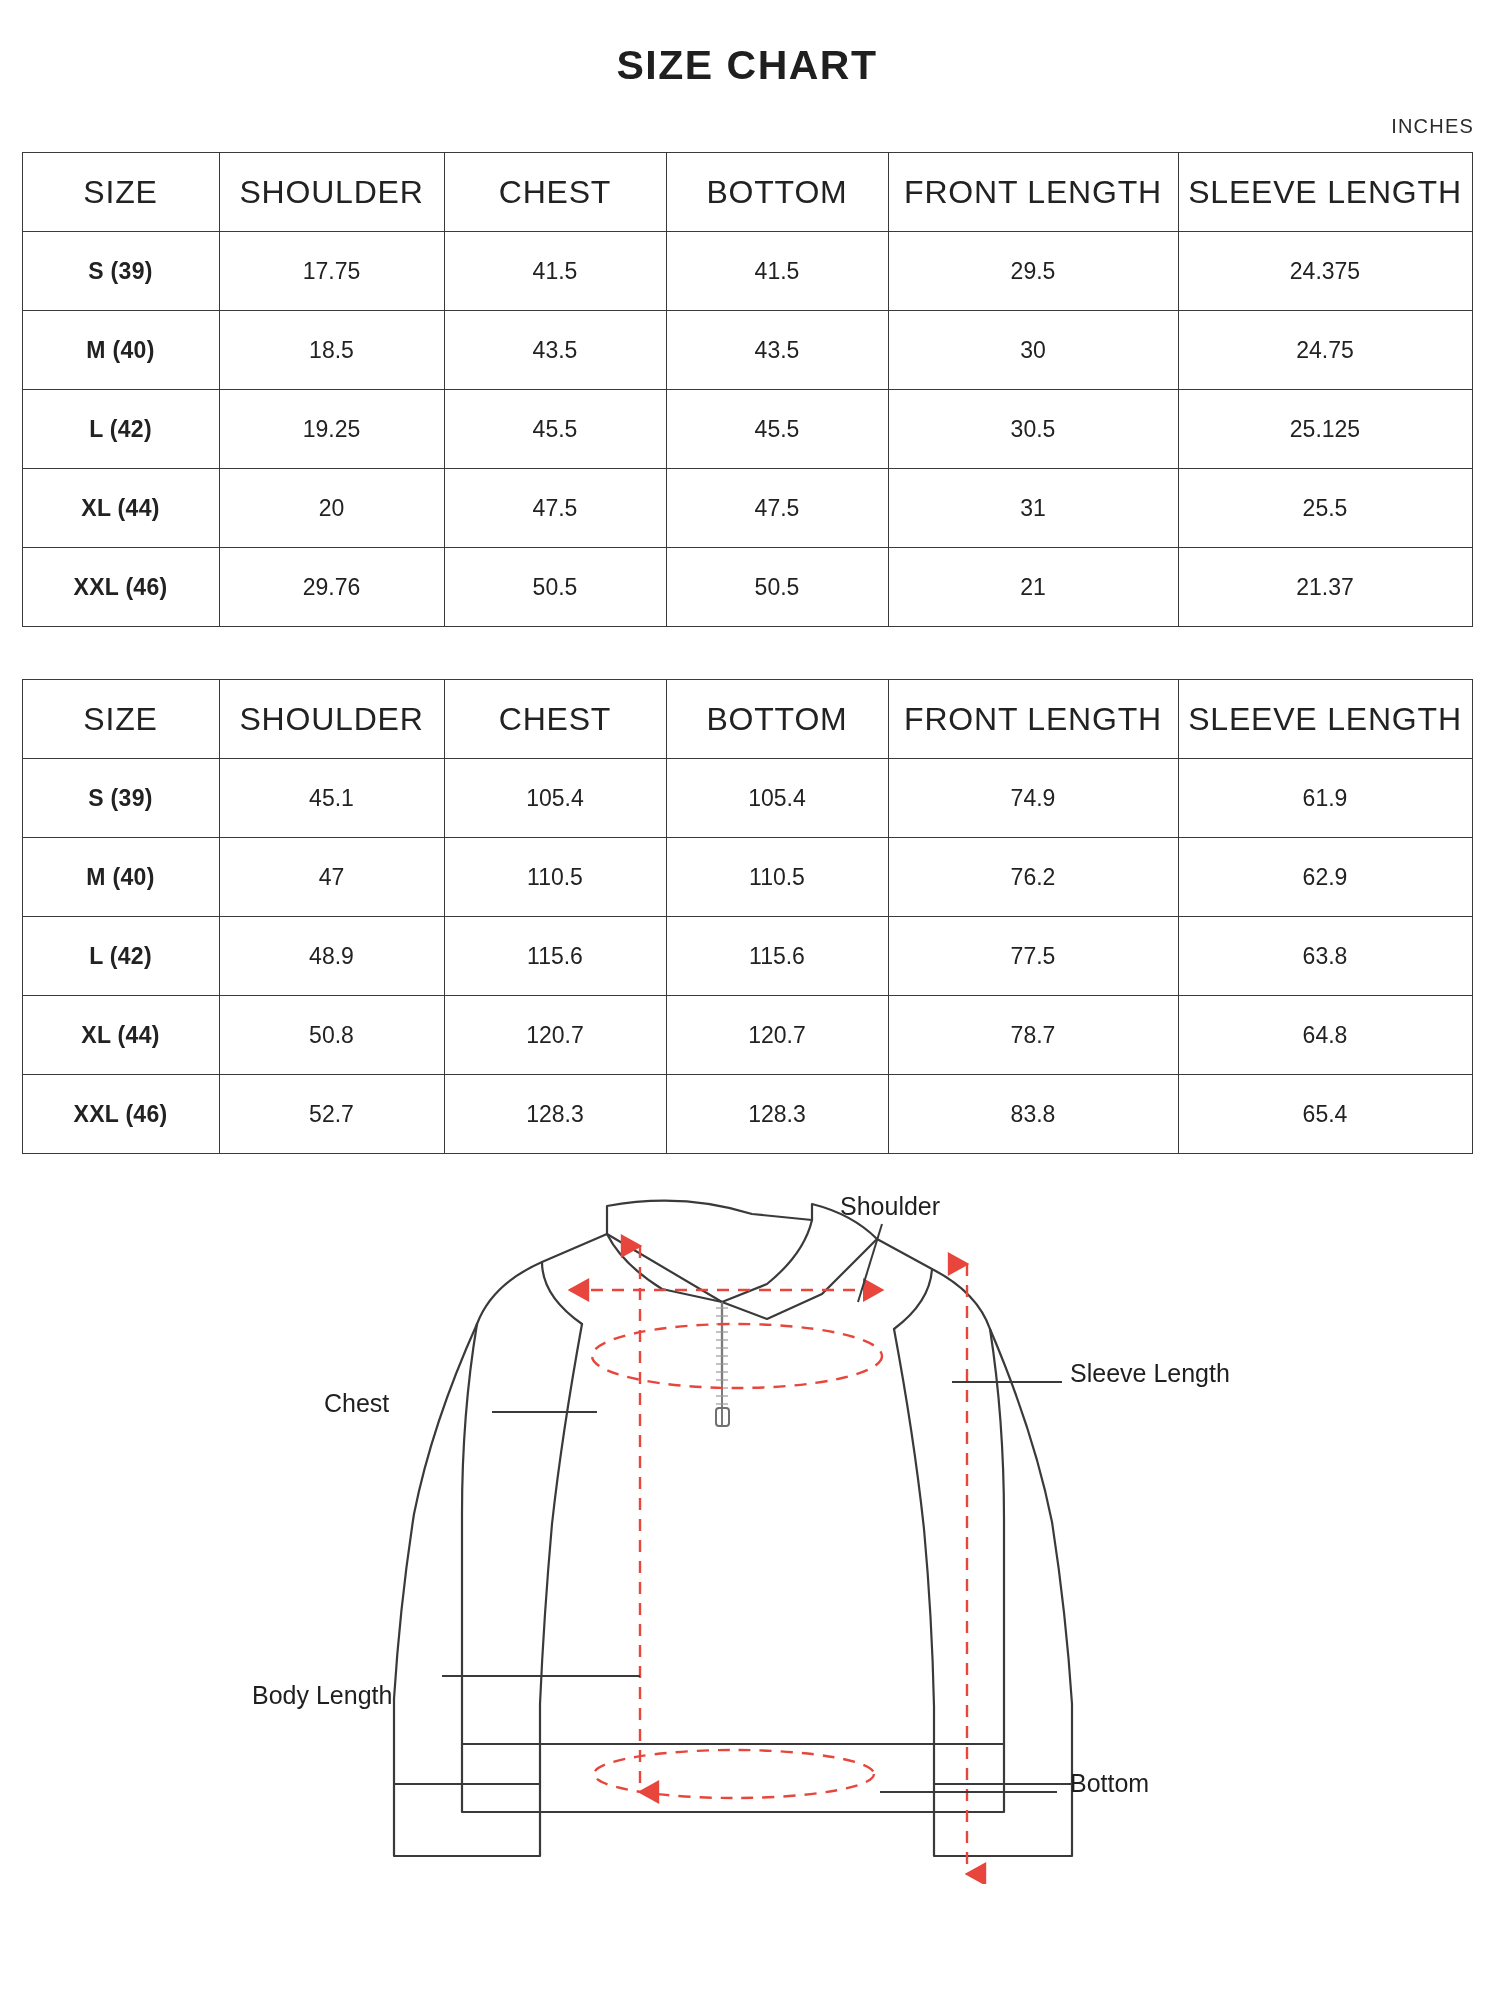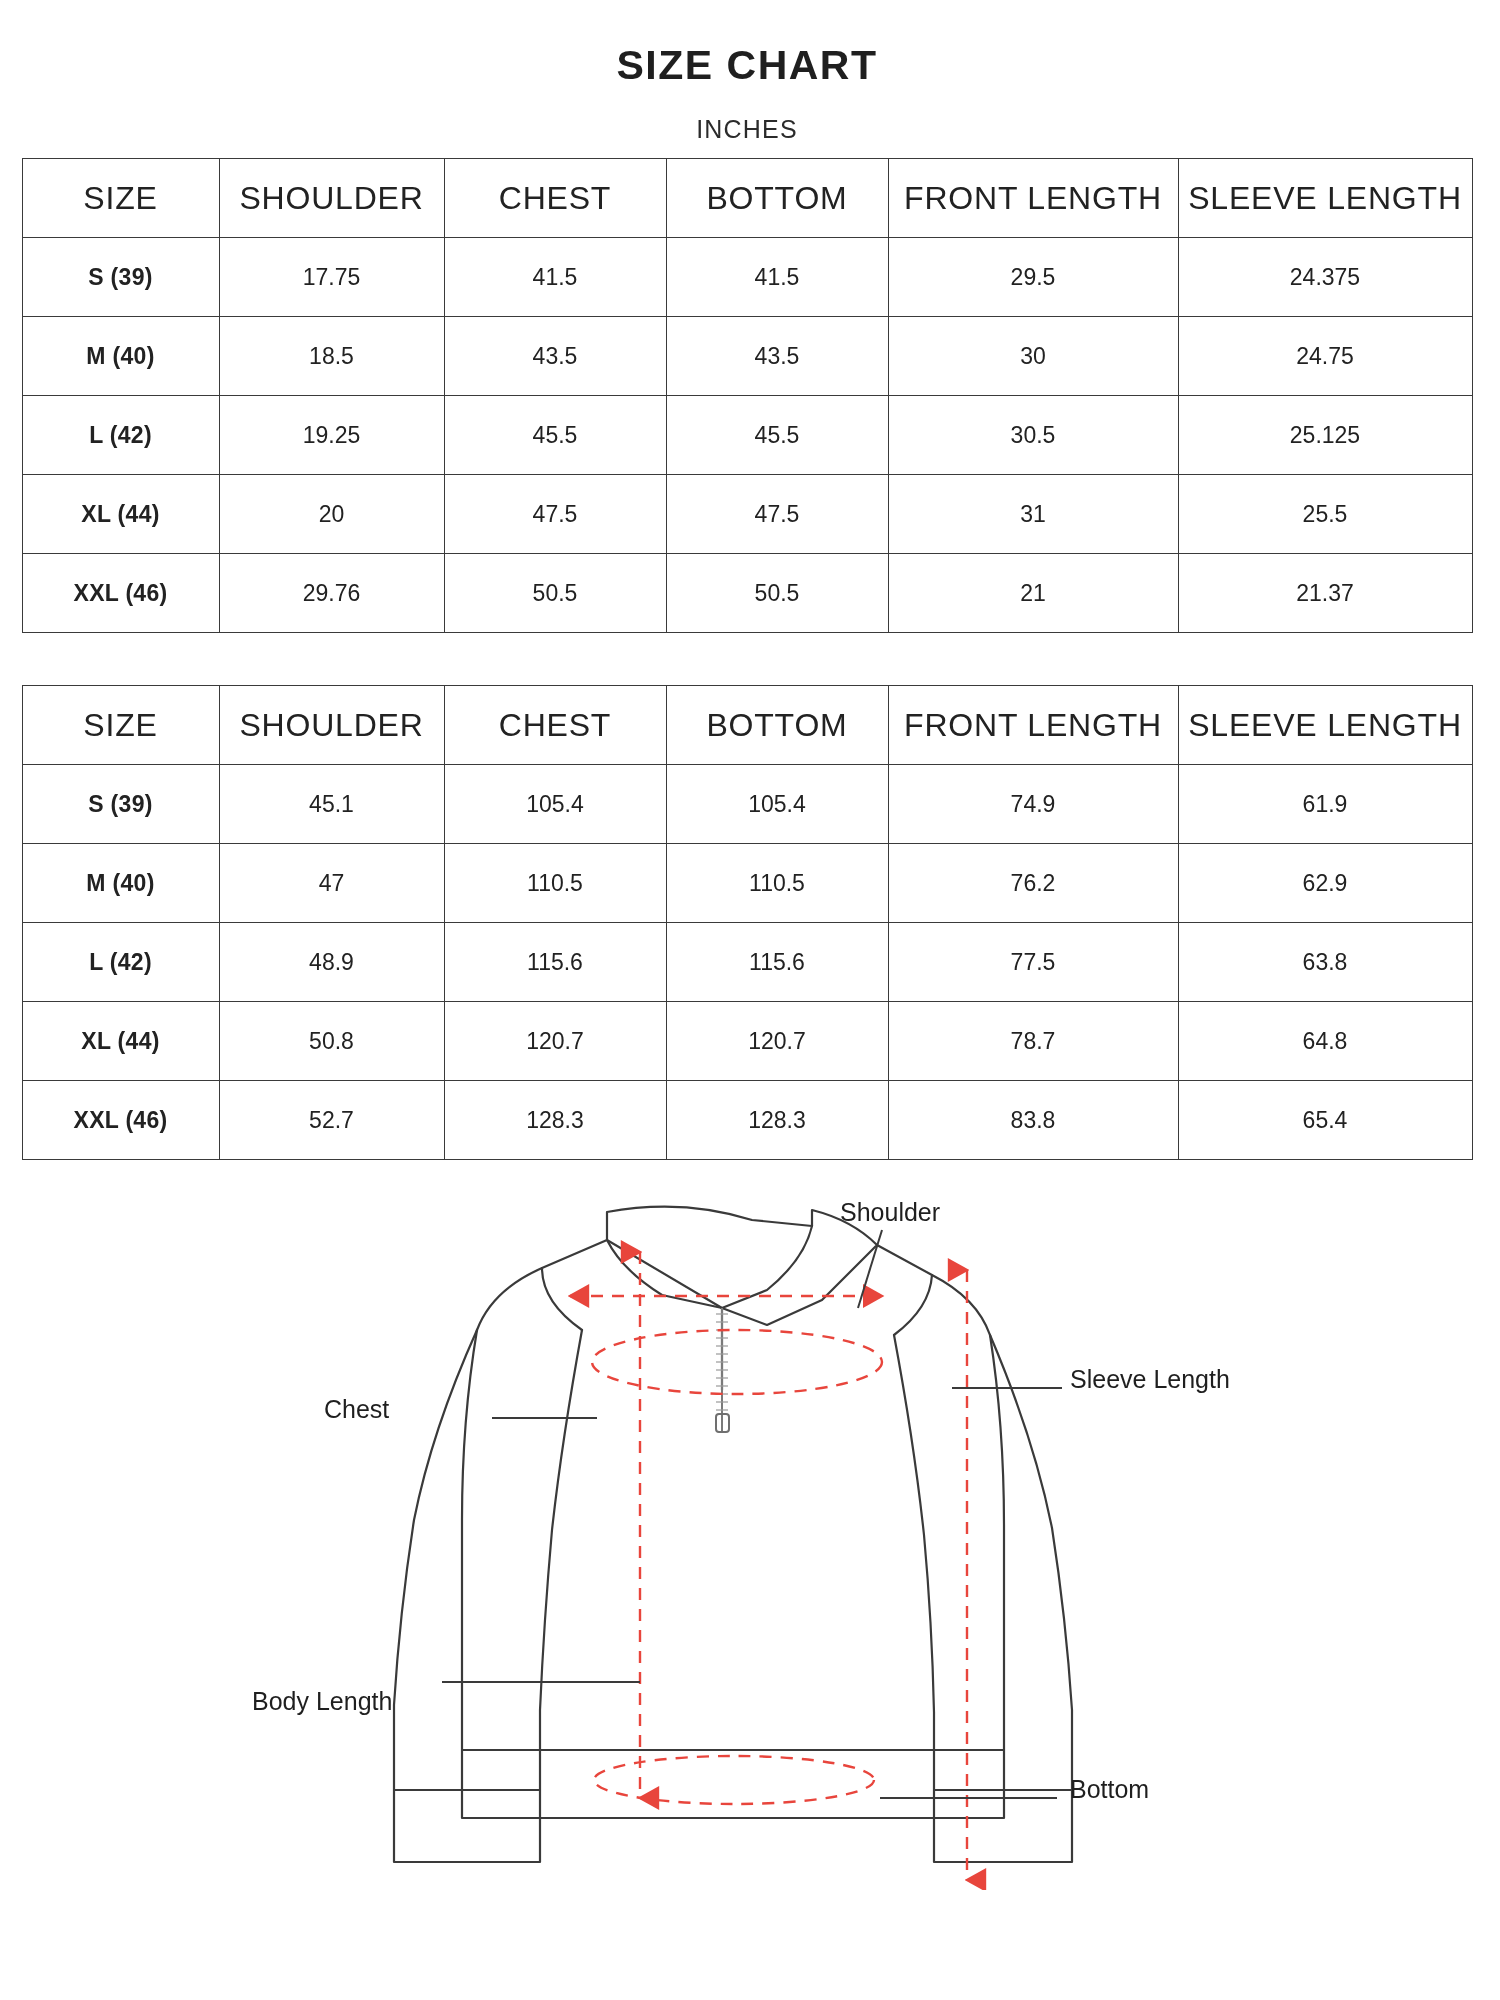--- a/index.html
+++ b/index.html
@@ -24,22 +24,22 @@
   }
   .title {
     text-align: center;
     font-size: 41px;
     font-weight: bold;
     letter-spacing: 1.5px;
     color: #1f1f1f;
     margin: 14px 0 26px 0;
   }
   .unit-label {
-    text-align: center;
-    font-size: 25px;
+    text-align: right;
+    font-size: 20px;
     letter-spacing: 1.2px;
     color: #2b2b2b;
     margin: 12px 0 14px 0;
   }
   table.size-table {
     border-collapse: collapse;
     width: 1450px;
     margin: 0 auto 0 auto;
     table-layout: fixed;
   }

